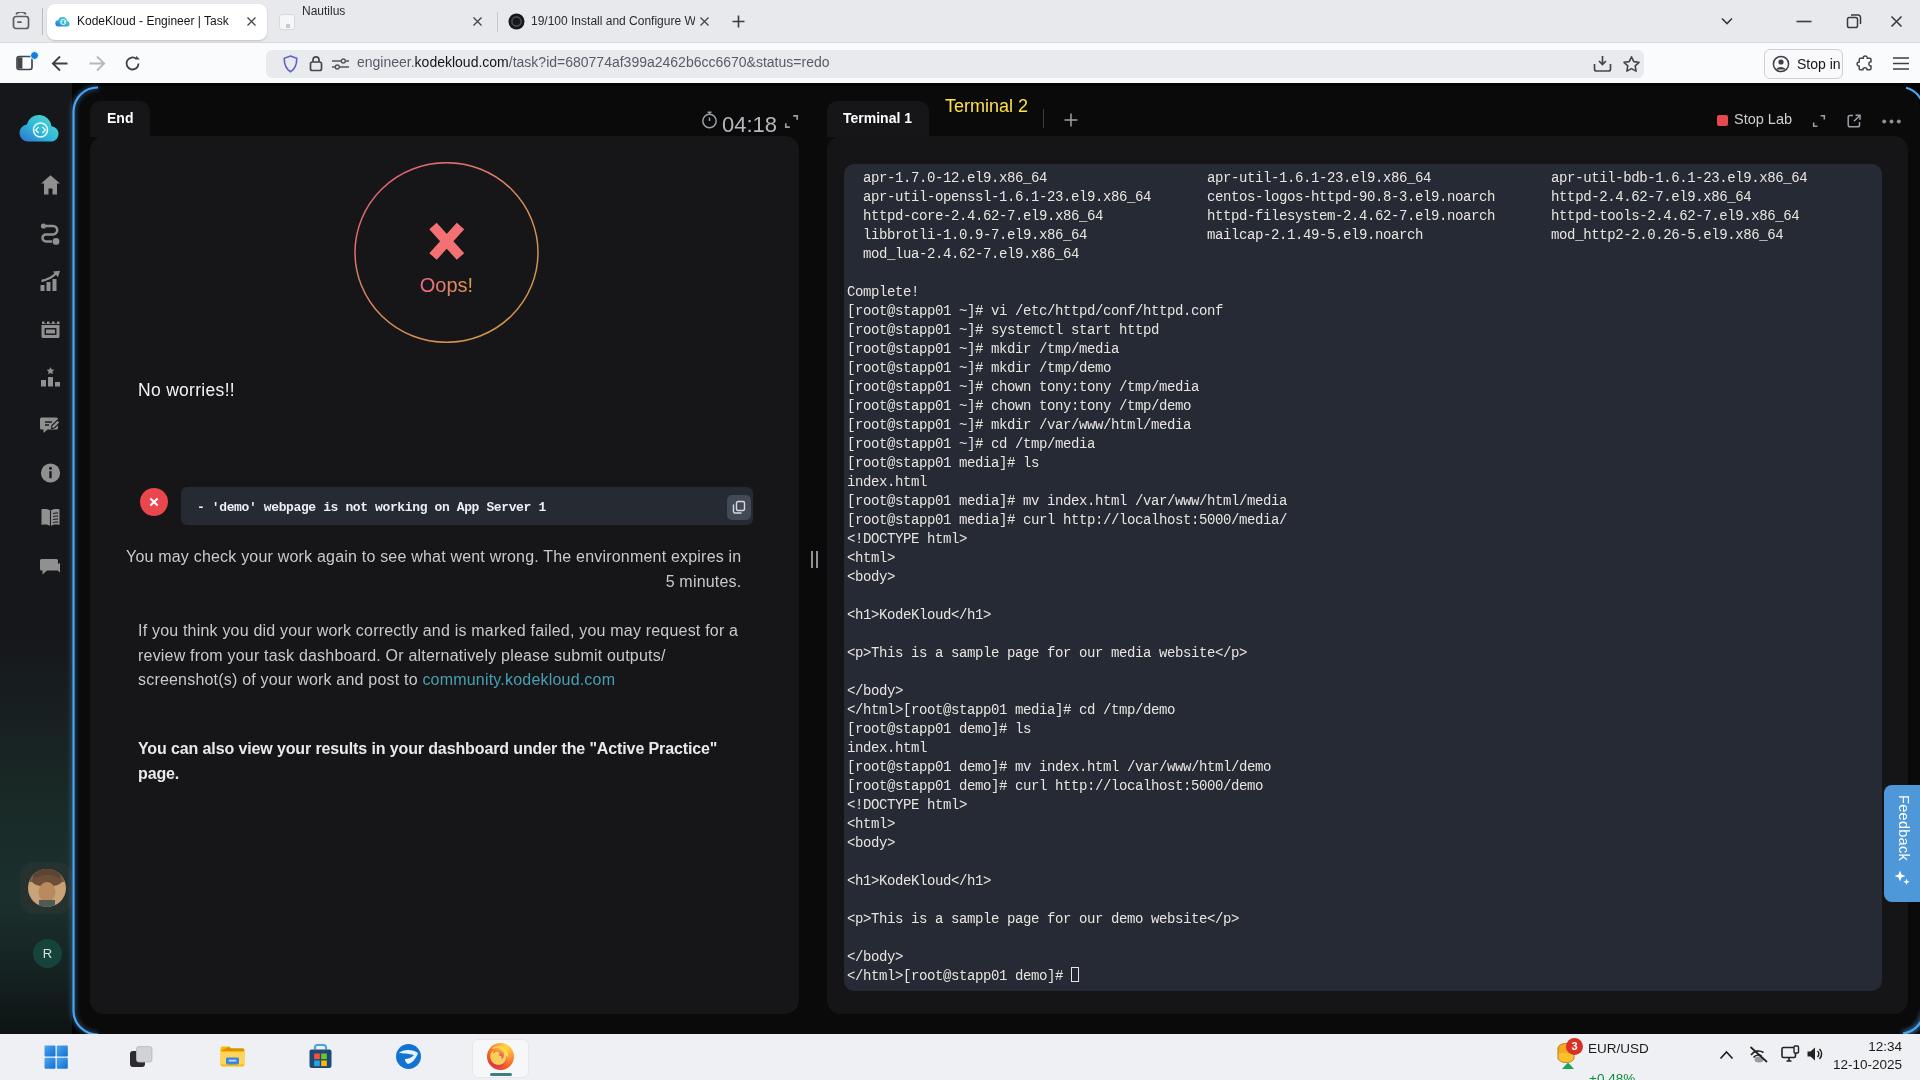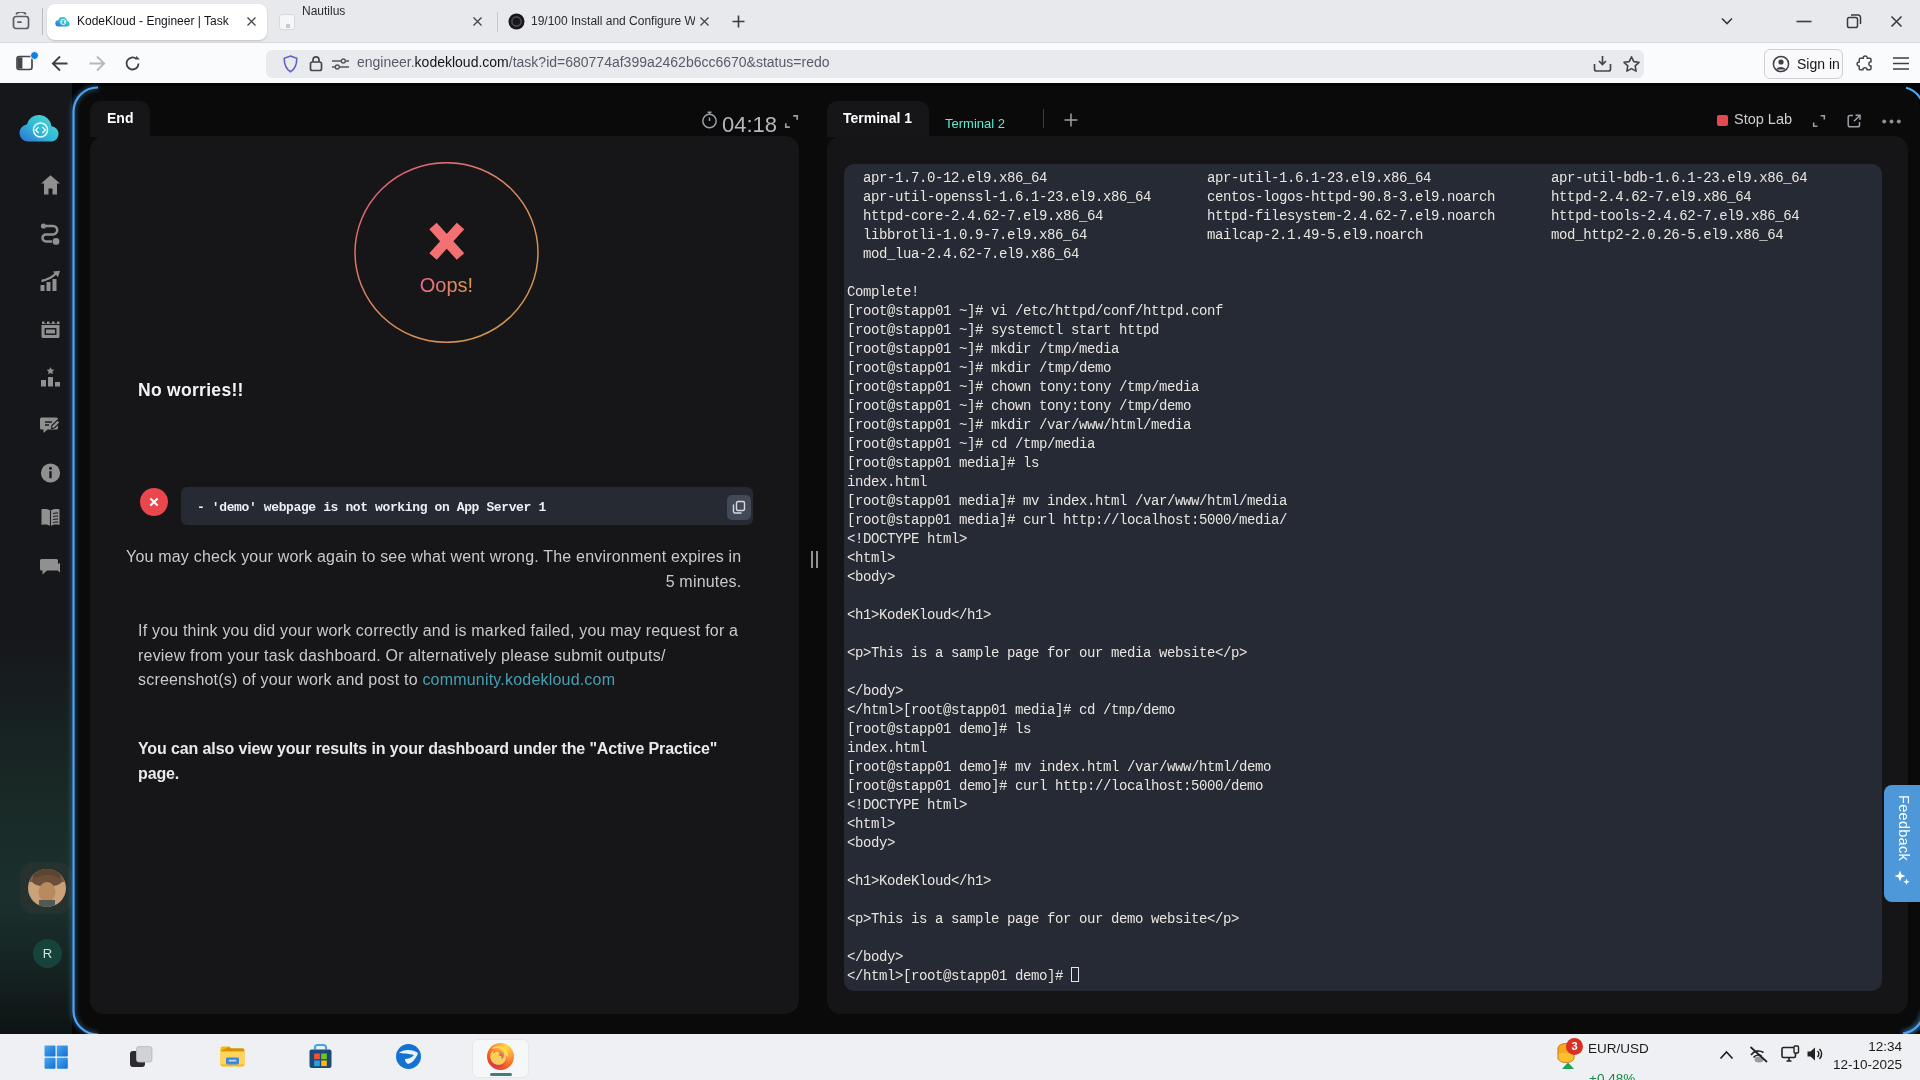--- a/index.html
+++ b/index.html
@@ -158,21 +158,21 @@
       <path d="M9.5 1.8 l2.3 4.8 5.2 0.7 -3.8 3.6 0.9 5.2 -4.6 -2.5 -4.6 2.5 0.9 -5.2 -3.8 -3.6 5.2 -0.7 z" fill="none" stroke="#45454d" stroke-width="1.6" stroke-linejoin="round"></path>
     </svg>
   </div>
 
   <div style="position:absolute;left:1764px;top:49px;width:79px;height:30px;border:1px solid #cfcfd8;border-radius:6px;background:#f9f9fb"></div>
   <svg class="ticon" style="left:1772px;top:55px" width="18" height="18" viewBox="0 0 18 18">
     <circle cx="9" cy="9" r="7.6" fill="none" stroke="#3e3e46" stroke-width="1.5"></circle>
     <circle cx="9" cy="7" r="2.6" fill="#3e3e46"></circle>
       <path d="M3.8 14.6 a6.5 6.5 0 0 1 10.4 0 z" fill="#3e3e46"></path>
   </svg>
-  <div style="position:absolute;left:1797px;top:56px;font-size:14px;color:#15141a">Sign in</div>
+  <div style="position:absolute;left:1797px;top:56px;font-size:14px;color:#15141a">Stop in</div>
 
   <svg class="ticon" style="left:1855px;top:55px" width="18" height="18" viewBox="0 0 18 18">
     <path d="M6.2 3.2 h2 a0 0 0 0 0 0 0 a2.1 2.1 0 0 1 4.2 0 h2.4 a1.2 1.2 0 0 1 1.2 1.2 v2.4 a2.1 2.1 0 0 0 0 4.2 v2.6 a1.2 1.2 0 0 1 -1.2 1.2 h-2.7 a2.1 2.1 0 0 0 -4.2 0 H5.4 a1.2 1.2 0 0 1 -1.2 -1.2 v-2.4 a2.1 2.1 0 0 1 0 -4.2 V4.4 a1.2 1.2 0 0 1 1.2 -1.2 z" fill="none" stroke="#45454d" stroke-width="1.5"></path>
   </svg>
 
   <svg class="ticon" style="left:1892px;top:56px" width="18" height="15" viewBox="0 0 18 15">
       <path d="M1 2 H17 M1 7.5 H17 M1 13 H17" stroke="#3e3e46" stroke-width="1.7"></path>
     </svg>
 
   <div id="urltext"><span style="color:#5b5b66">engineer.</span><b>kodekloud.com</b>/task?id=680774af399a2462b6cc6670&amp;status=redo</div>
@@ -293,21 +293,21 @@
             </linearGradient>
             <linearGradient id="oopsg" x1="0" y1="0" x2="1" y2="0">
               <stop offset="0" stop-color="#e86684"></stop>
                 <stop offset="1" stop-color="#d89a4b"></stop>
             </linearGradient>
           </defs>
           <ellipse cx="92.5" cy="90.5" rx="91.5" ry="89.8" fill="none" stroke="url(#circg)" stroke-width="1.5"></ellipse>
           <path d="M79 64 L106.5 94.5 M106.5 64 L79 94.5" stroke="#f47173" stroke-width="10"></path>
           <text x="92.5" y="130" text-anchor="middle" font-size="20" fill="url(#oopsg)" font-family="Liberation Sans">Oops!</text>
         </svg>
-        <div class="abs" style="left:48px;top:244px;color:#f3f3f4;font-size:17.5px;font-weight:700;letter-spacing:.3px">No worries!!</div>
+        <div class="abs" style="left:48px;top:244px;color:#f3f3f4;font-size:17.5px;font-weight:400;letter-spacing:.3px">No worries!!</div>
 
         <div class="abs" style="left:50px;top:352px;width:28px;height:28px;border-radius:50%;background:#e9464d;"></div>
         <svg class="abs" style="left:57px;top:359px" width="14" height="14" viewBox="0 0 14 14">
             <path d="M3.4 3.4 L10.6 10.6 M10.6 3.4 L3.4 10.6" stroke="#fff" stroke-width="2.1"></path>
           </svg>
         <div class="abs" style="left:91px;top:351px;width:572px;height:38px;background:#252a33;border-radius:6px;"></div>
         <div class="abs" style="left:107px;top:364px;font-family:'Liberation Mono',monospace;font-size:13px;font-weight:700;letter-spacing:-0.38px;color:#eceff3;white-space:pre;">- 'demo' webpage is not working on App Server 1</div>
         <div class="abs" style="left:637px;top:359px;width:24px;height:25px;background:#434a57;border-radius:5px;"></div>
         <svg class="abs" style="left:642px;top:364px" width="14" height="15" viewBox="0 0 14 15">
           <rect x="4.5" y="1.5" width="8" height="9" rx="1.5" fill="none" stroke="#d6dae0" stroke-width="1.4"></rect>
@@ -316,21 +316,21 @@
         <div class="ltext" style="left:36px;top:409px;text-align:right;">You may check your work again to see what went wrong. The environment expires in<br>5 minutes.</div>
         <div class="ltext" style="left:48px;top:483px;">If you think you did your work correctly and is marked failed, you may request for a<br>review from your task dashboard. Or alternatively please submit outputs/<br>screenshot(s) of your work and post to <span style="color:#47a0b2">community.kodekloud.com</span></div>
         <div class="ltext" style="left:48px;top:601px;color:#e9e9eb;font-weight:700;letter-spacing:-0.12px;">You can also view your results in your dashboard under the "Active Practice"<br>page.</div>
       </div>
 
       <div class="abs" style="left:737px;top:463px;width:2px;height:17px;background:#8e9196;"></div>
         <div class="abs" style="left:742px;top:463px;width:2px;height:17px;background:#8e9196;"></div>
       <div id="termtab">
           <div style="position:absolute;left:16px;top:9px;color:#fff;font-weight:700;font-size:14px;">Terminal 1</div>
         </div>
-      <div class="abs" style="left:871px;top:28px;color:#5eead4;font-size:13px;">Terminal 2</div>
+      <div class="abs" style="left:871px;top:8px;color:#fde047;font-size:18px;">Terminal 2</div>
       <div class="abs" style="left:969px;top:21px;width:1px;height:19px;background:#3c3c40;"></div>
       <svg class="ticon" style="left:990px;top:25px" width="14" height="14" viewBox="0 0 14 14">
           <path d="M7 0.5 V13.5 M0.5 7 H13.5" stroke="#a0a0a4" stroke-width="1.5"></path>
         </svg>
 
       <div class="abs" style="left:1643px;top:27px;width:11px;height:11px;background:#e5484d;border-radius:2px;"></div>
       <div class="abs" style="left:1660px;top:23px;color:#cfcfd2;font-size:14.5px;">Stop Lab</div>
       <svg class="ticon" style="left:1738px;top:26px" width="14" height="14" viewBox="0 0 15 15">
         <path d="M9.2 1.8 h4 v4 M5.8 13.2 h-4 v-4" stroke="#9aa0a6" stroke-width="1.7" fill="none"></path>
       </svg>

